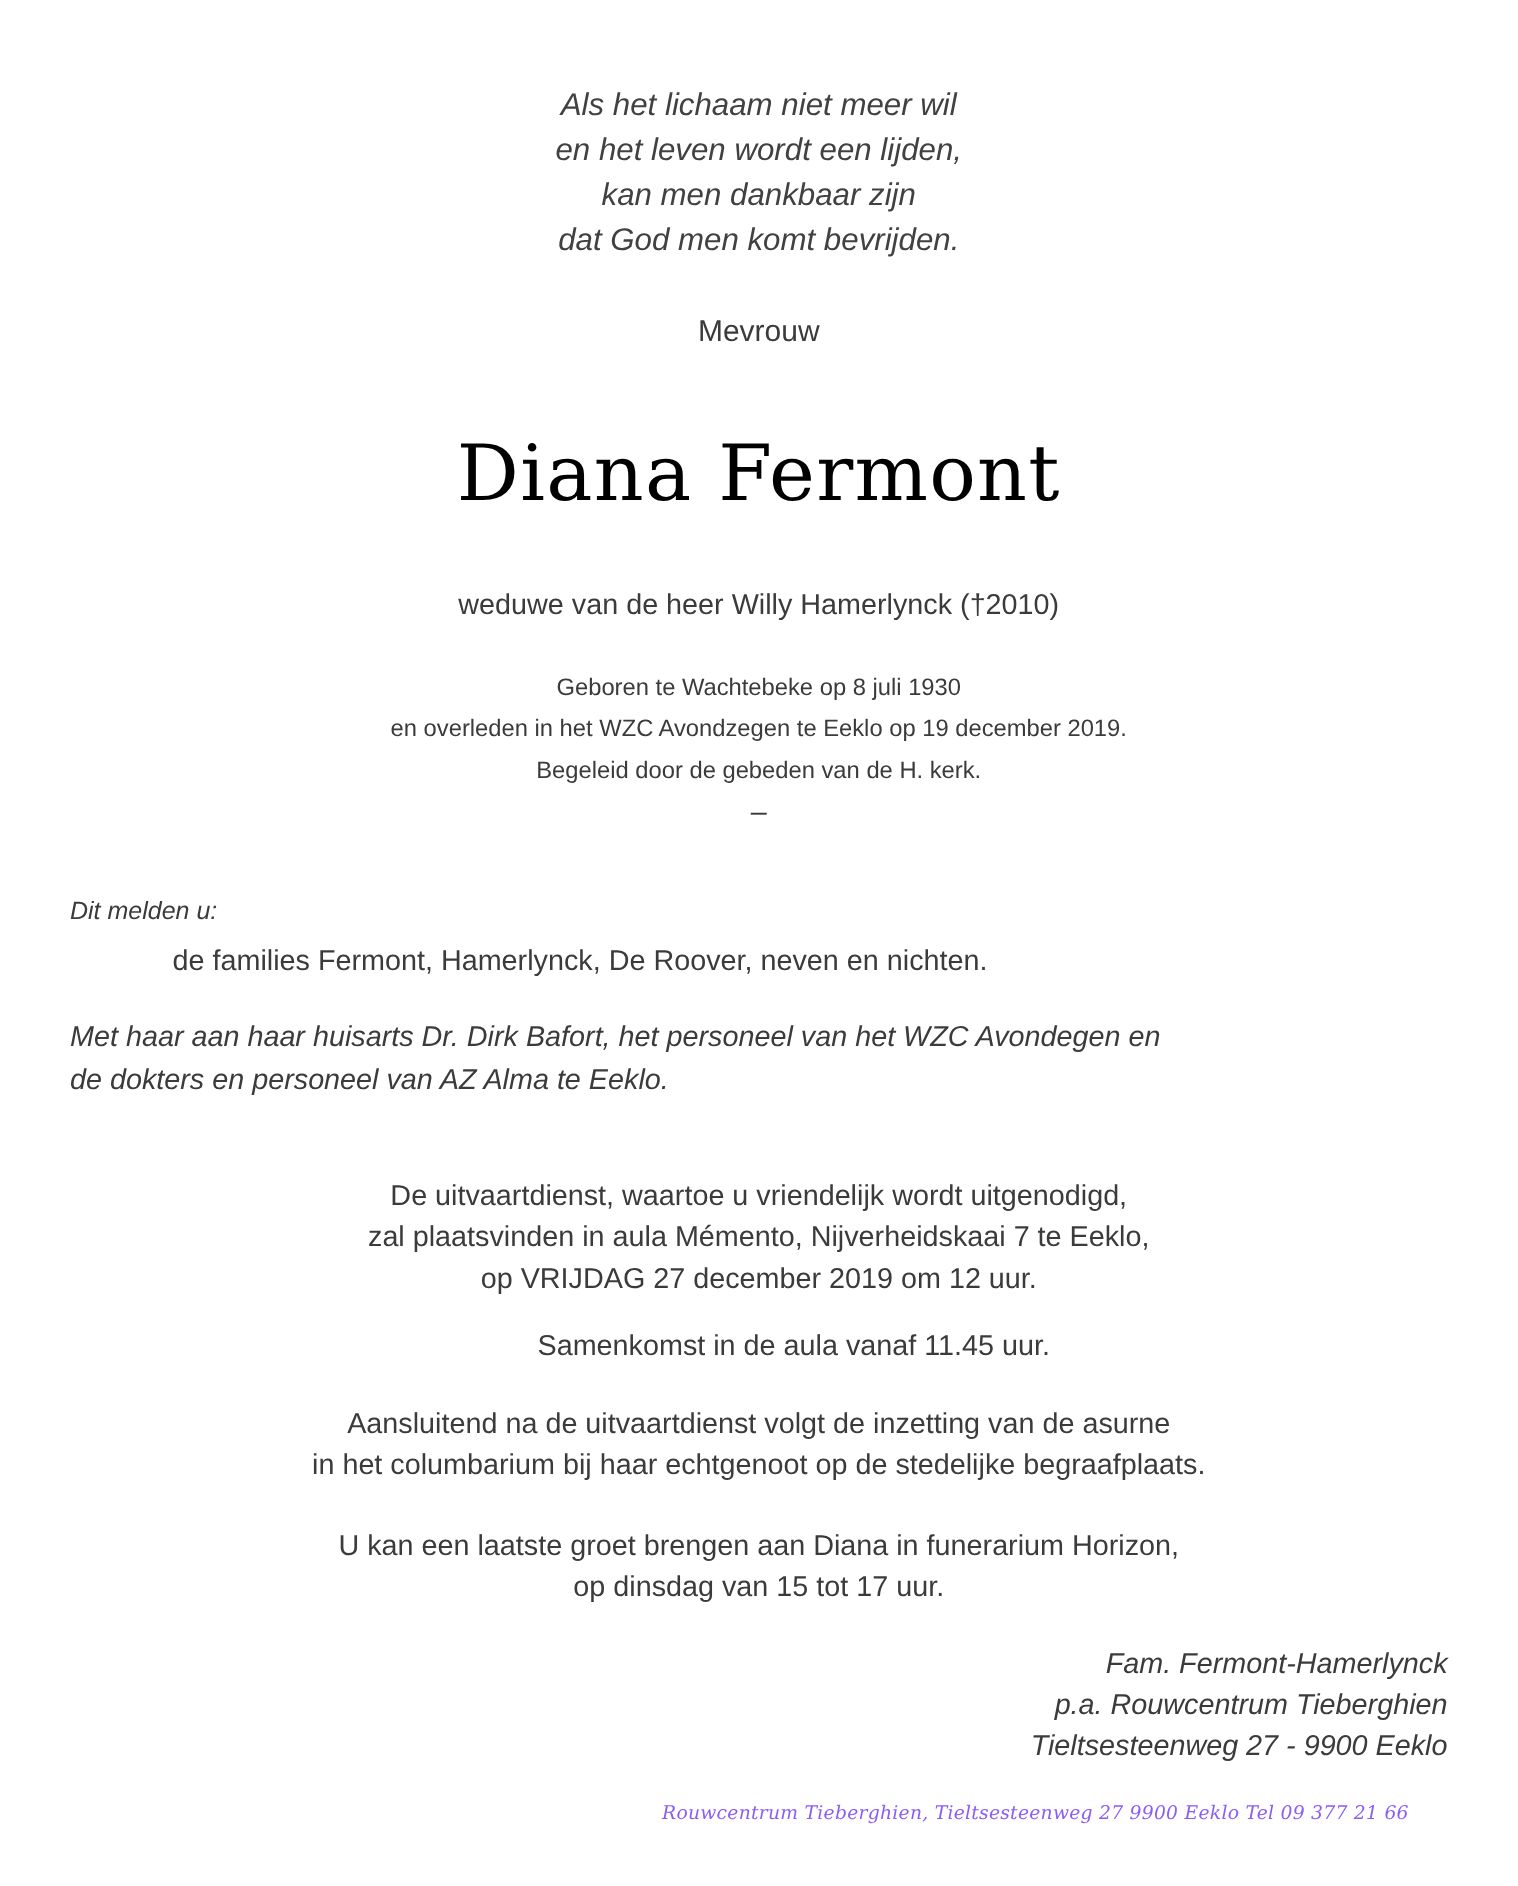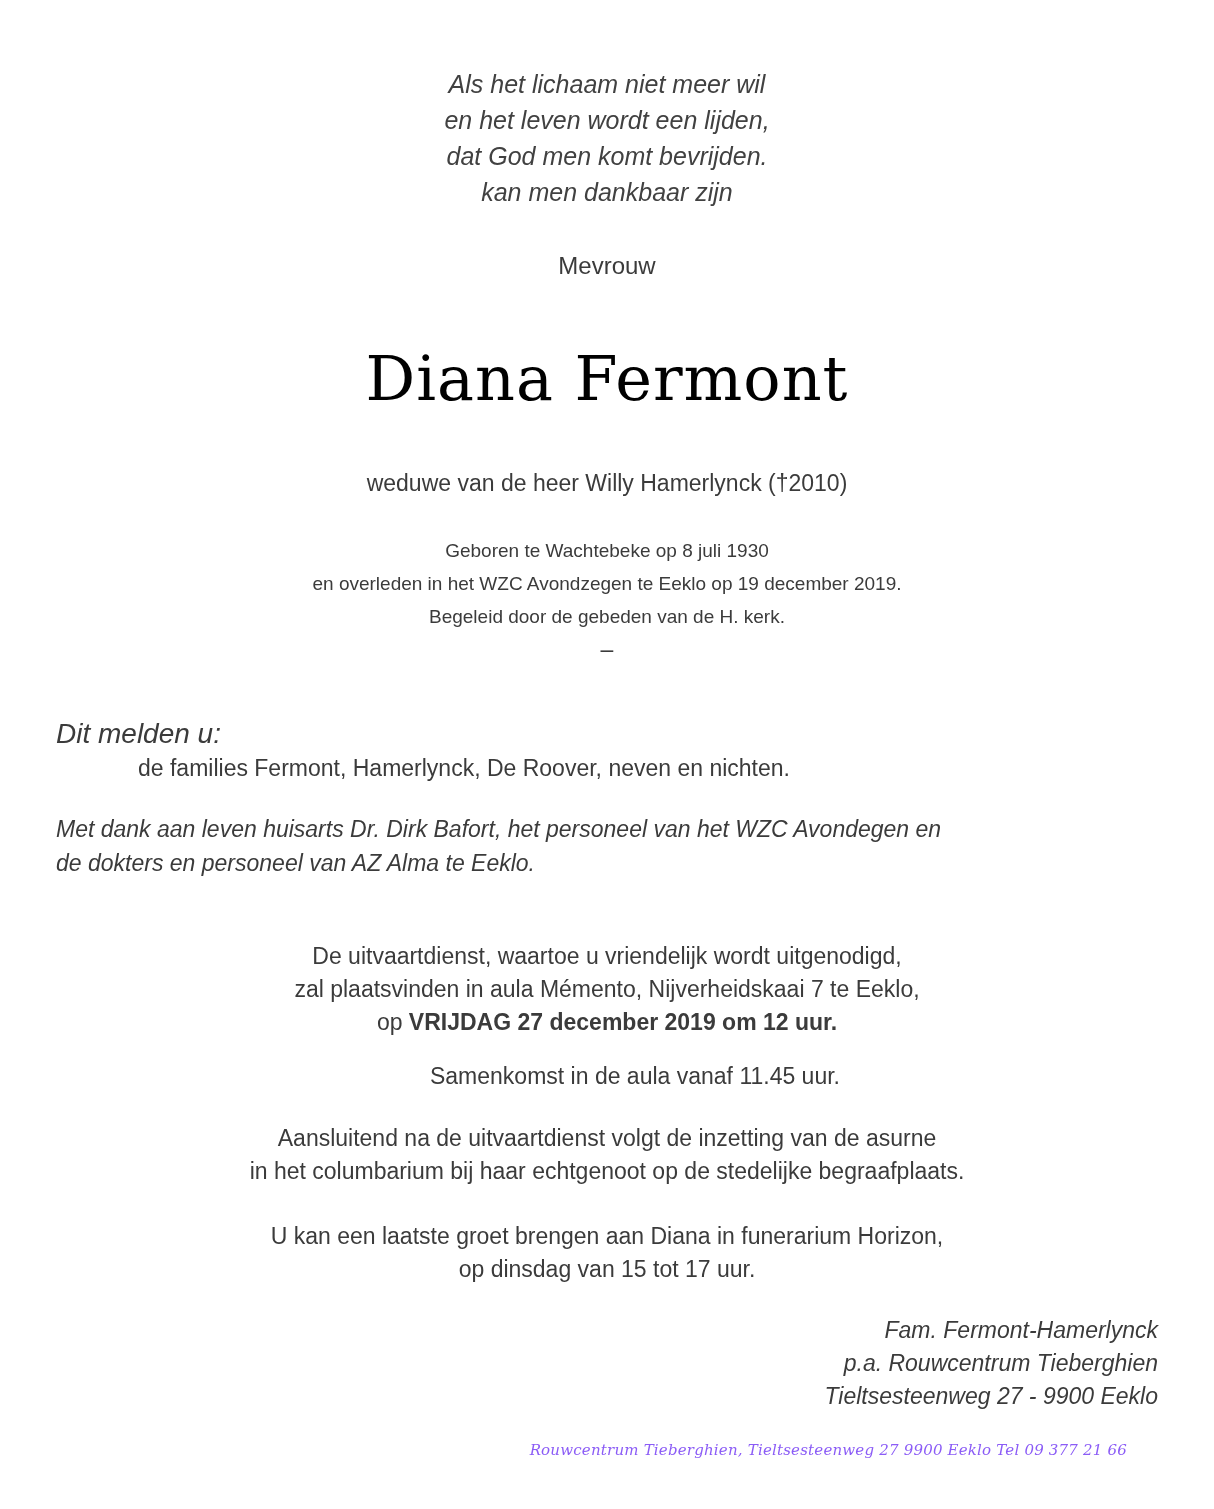--- a/index.html
+++ b/index.html
@@ -53,21 +53,21 @@
   }
   .divider {
     top: 636px;
     font-size: 23px;
   }
   .announce-intro {
     position: absolute;
     left: 56px;
     top: 718px;
     font-style: italic;
-    font-size: 28px;
+    font-size: 20px;
   }
   .announce-families {
     position: absolute;
     left: 138px;
     top: 755px;
     font-size: 23px;
   }
   .thanks-block {
     position: absolute;
     left: 56px;
@@ -75,21 +75,21 @@
     font-style: italic;
     font-size: 23px;
     line-height: 34px;
   }
   .service-block {
     top: 940px;
     font-size: 23px;
     line-height: 33px;
   }
   .service-bold {
-    font-weight: 700;
+    font-weight: 400;
   }
   .gathering-line {
     top: 1063px;
     font-size: 23px;
     margin-left: 28px;
   }
   .interment-block {
     top: 1122px;
     font-size: 23px;
     line-height: 33px;
@@ -120,43 +120,43 @@
   }
 </style>
 </head>
 <body>
 
 <div class="page">
 
   <div class="centered poem">
     <div>Als het lichaam niet meer wil</div>
     <div>en het leven wordt een lijden,</div>
+    <div>kan men dankbaar zijn</div>
     <div>dat God men komt bevrijden.</div>
-    <div>kan men dankbaar zijn</div>
   </div>
 
   <div class="centered salutation">Mevrouw</div>
 
   <div class="centered deceased-name">Diana Fermont</div>
 
   <div class="centered widow-line">weduwe van de heer Willy Hamerlynck (†2010)</div>
 
   <div class="centered life-block">
     <div>Geboren te Wachtebeke op 8 juli 1930</div>
     <div>en overleden in het WZC Avondzegen te Eeklo op 19 december 2019.</div>
     <div>Begeleid door de gebeden van de H. kerk.</div>
   </div>
 
   <div class="centered divider">–</div>
 
   <div class="announce-intro">Dit melden u:</div>
   <div class="announce-families">de families Fermont, Hamerlynck, De Roover, neven en nichten.</div>
 
   <div class="thanks-block">
-    <div>Met dank aan leven huisarts Dr. Dirk Bafort, het personeel van het WZC Avondegen en</div>
+    <div>Met haar aan haar huisarts Dr. Dirk Bafort, het personeel van het WZC Avondegen en</div>
     <div>de dokters en personeel van AZ Alma te Eeklo.</div>
   </div>
 
   <div class="centered service-block">
     <div>De uitvaartdienst, waartoe u vriendelijk wordt uitgenodigd,</div>
     <div>zal plaatsvinden in aula Mémento, Nijverheidskaai 7 te Eeklo,</div>
     <div><span>op </span><span class="service-bold">VRIJDAG 27 december 2019 om 12 uur.</span></div>
   </div>
 
   <div class="centered gathering-line">Samenkomst in de aula vanaf 11.45 uur.</div>

